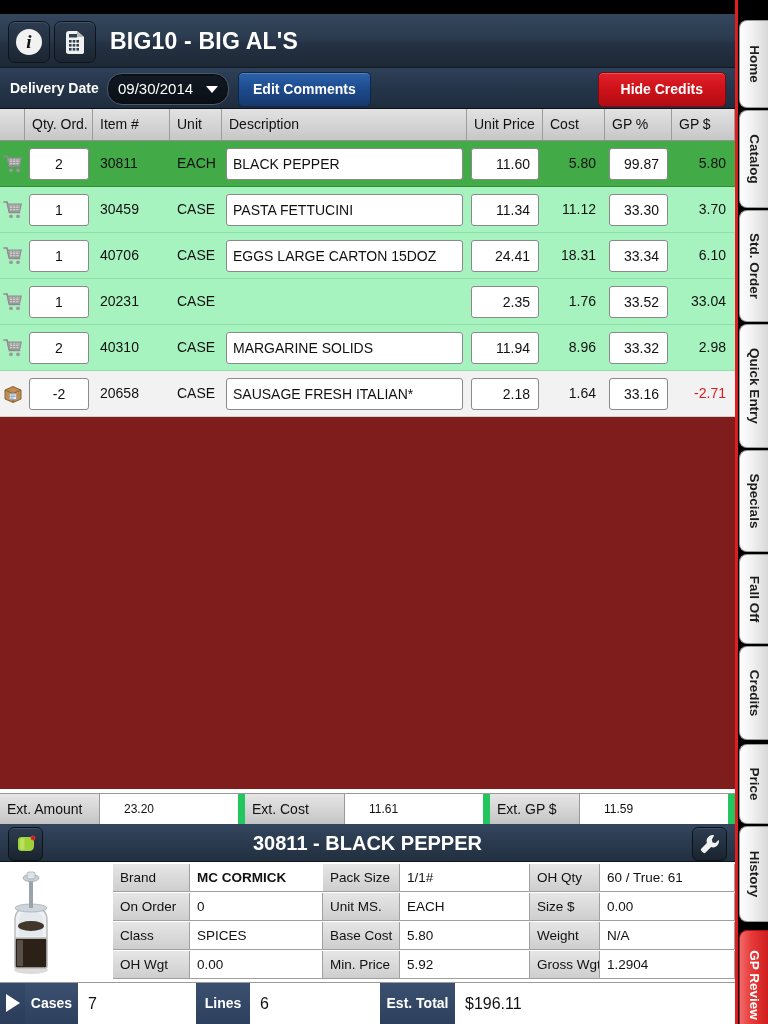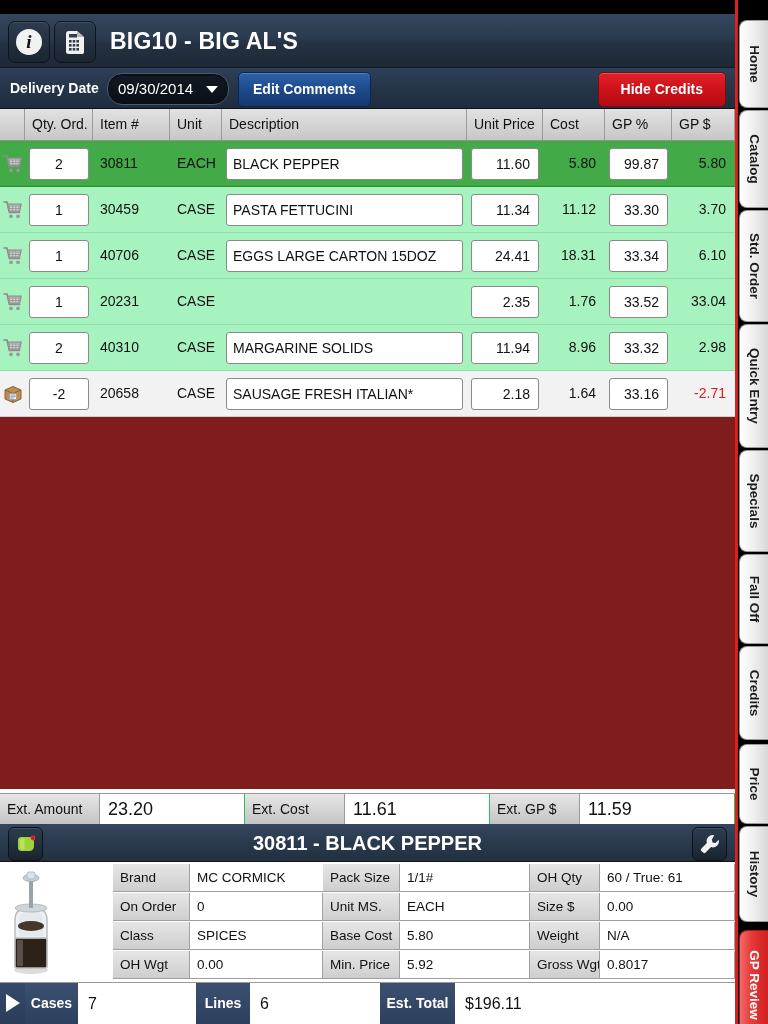--- a/index.html
+++ b/index.html
@@ -207,23 +207,23 @@
     background: linear-gradient(to bottom, #e6e6e6, #c4c4c4);
     border-right: 1px solid #9a9a9a;
     font-size: 14px; color: #111;
     padding-left: 7px;
     box-sizing: border-box;
     overflow: hidden; white-space: nowrap;
   }
   .ext-val {
     position: absolute; top: 0; height: 30px; line-height: 30px;
     background: #ffffff;
-    border-right: 1px solid #22c55e;
-    font-size: 18px; color: #111;
-    padding-left: 8px;
+    border-right: 7px solid #22c55e;
+    font-size: 12px; color: #111;
+    padding-left: 24px;
     box-sizing: border-box;
     overflow: hidden; white-space: nowrap;
   }
 
   
   .detail-head {
     position: absolute; left: 0; top: 824px;
     width: 735px; height: 38px;
     background: linear-gradient(to bottom, #34465e 0%, #2a3a4e 50%, #22303f 100%);
     border-bottom: 1px solid #0d141c;
@@ -554,21 +554,21 @@
         <path d="M11 74 L11 56 C11 47 17 43 27 43 C37 43 43 47 43 56 L43 74 Z" fill="#eef1f3" stroke="#b9b9b9" stroke-width="1.4"></path>
         <path d="M15 72 L15 56 C15 50 19 47 27 47 C35 47 39 50 39 56 L39 72 Z" fill="#dfe5ea" opacity="0.7"></path>
         <ellipse cx="27" cy="62" rx="13" ry="5" fill="#43372b"></ellipse>
         <ellipse cx="27" cy="44" rx="16" ry="4" fill="#cfd6db" stroke="#a8b0b6" stroke-width="0.8"></ellipse>
         <rect x="25" y="14" width="4" height="30" fill="#9aa3aa"></rect>
         <ellipse cx="27" cy="14" rx="8" ry="3.5" fill="#c9d0d6" stroke="#9aa3aa" stroke-width="0.8"></ellipse>
         <rect x="23" y="8" width="8" height="7" rx="2" fill="#dde3e8" stroke="#a8b0b6" stroke-width="0.8"></rect>
       </svg>
       <div id="detail-cells">
           <div class="d-lab" style="left: 113px; top: 2px; width: 77px;">Brand</div>
-          <div class="d-val" style="left: 190px; top: 2px; width: 156px;">MC CORMICK</div>
+          <div class="d-val" style="left: 190px; top: 2px; width: 156px; font-weight: bold;">MC CORMICK</div>
           <div class="d-lab" style="left: 113px; top: 31px; width: 77px;">On Order</div>
           <div class="d-val" style="left: 190px; top: 31px; width: 133px;">0</div>
           <div class="d-lab" style="left: 113px; top: 60px; width: 77px;">Class</div>
           <div class="d-val" style="left: 190px; top: 60px; width: 133px;">SPICES</div>
           <div class="d-lab" style="left: 113px; top: 89px; width: 77px;">OH Wgt</div>
           <div class="d-val" style="left: 190px; top: 89px; width: 133px;">0.00</div>
           <div class="d-lab" style="left: 323px; top: 2px; width: 77px;">Pack Size</div>
           <div class="d-val" style="left: 400px; top: 2px; width: 130px;">1/1#</div>
           <div class="d-lab" style="left: 323px; top: 31px; width: 77px;">Unit MS.</div>
           <div class="d-val" style="left: 400px; top: 31px; width: 130px;">EACH</div>
@@ -576,21 +576,21 @@
           <div class="d-val" style="left: 400px; top: 60px; width: 130px;">5.80</div>
           <div class="d-lab" style="left: 323px; top: 89px; width: 77px;">Min. Price</div>
           <div class="d-val" style="left: 400px; top: 89px; width: 130px;">5.92</div>
           <div class="d-lab" style="left: 530px; top: 2px; width: 70px;">OH Qty</div>
           <div class="d-val" style="left: 600px; top: 2px; width: 135px;">60 / True: 61</div>
           <div class="d-lab" style="left: 530px; top: 31px; width: 70px;">Size $</div>
           <div class="d-val" style="left: 600px; top: 31px; width: 135px;">0.00</div>
           <div class="d-lab" style="left: 530px; top: 60px; width: 70px;">Weight</div>
           <div class="d-val" style="left: 600px; top: 60px; width: 135px;">N/A</div>
           <div class="d-lab" style="left: 530px; top: 89px; width: 70px;">Gross Wgt</div>
-          <div class="d-val" style="left: 600px; top: 89px; width: 135px;">0.8017</div>
+          <div class="d-val" style="left: 600px; top: 89px; width: 135px;">1.2904</div>
         </div>
     </div>
 
     <div class="statusbar">
       <div class="sb-arrow">
         <i></i>
       </div>
       <div id="sb-items">
           <div class="sb-lab" style="left: 25px; width: 53px;">Cases</div>
           <div class="sb-val" style="left: 78px; width: 118px;">7</div>

